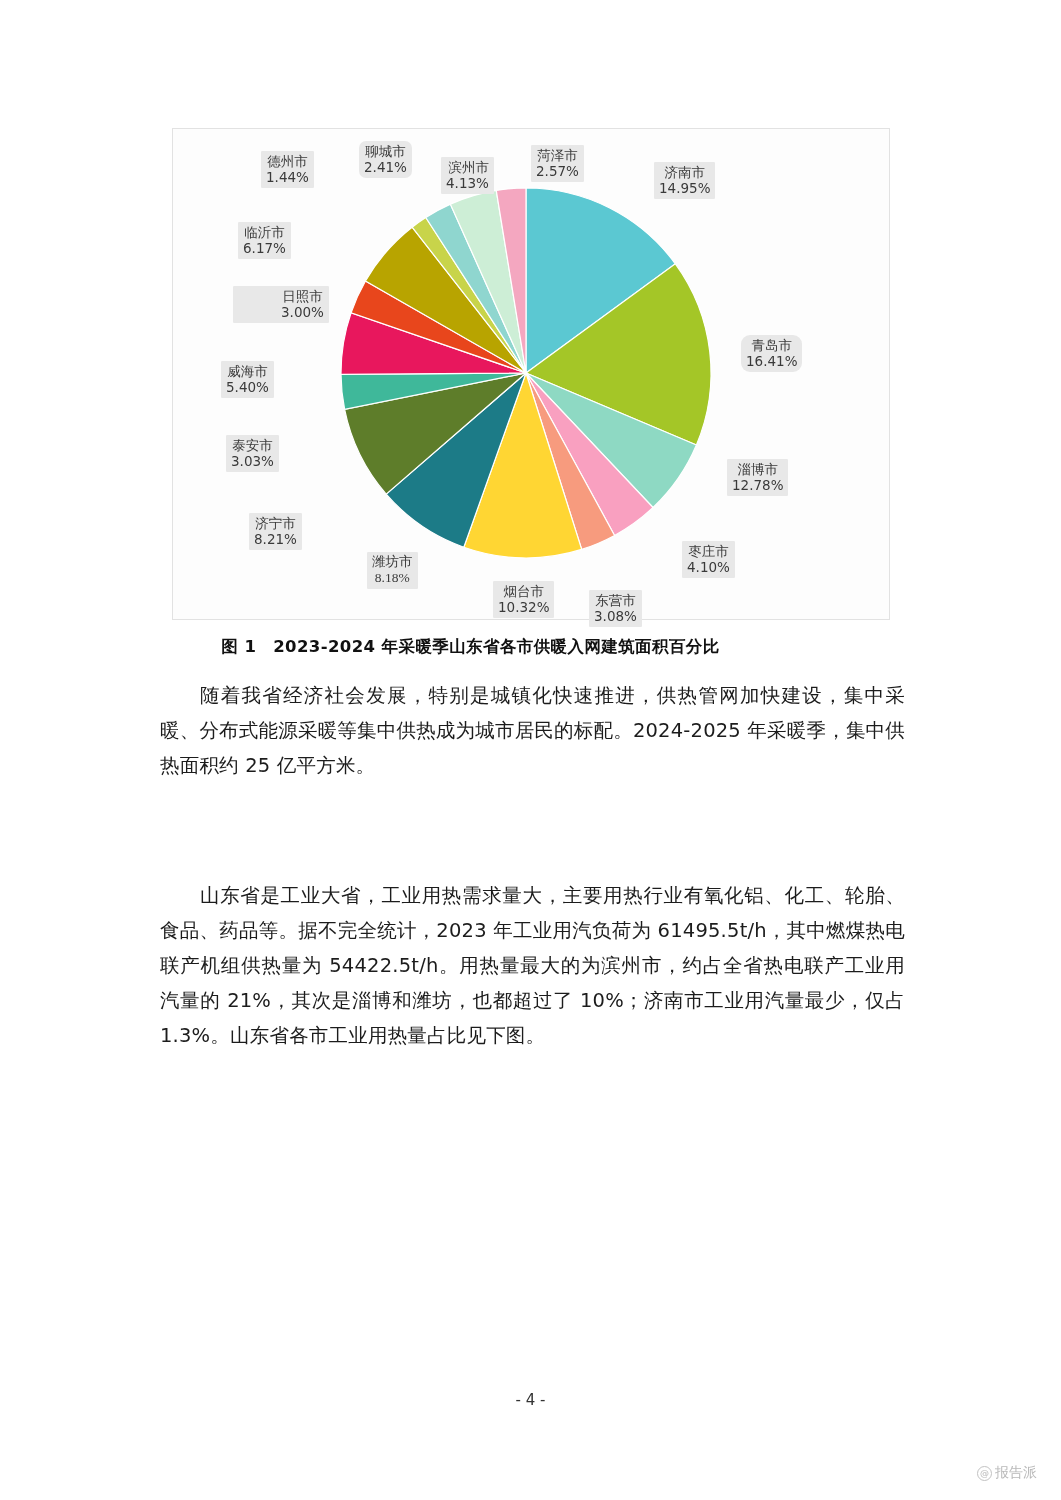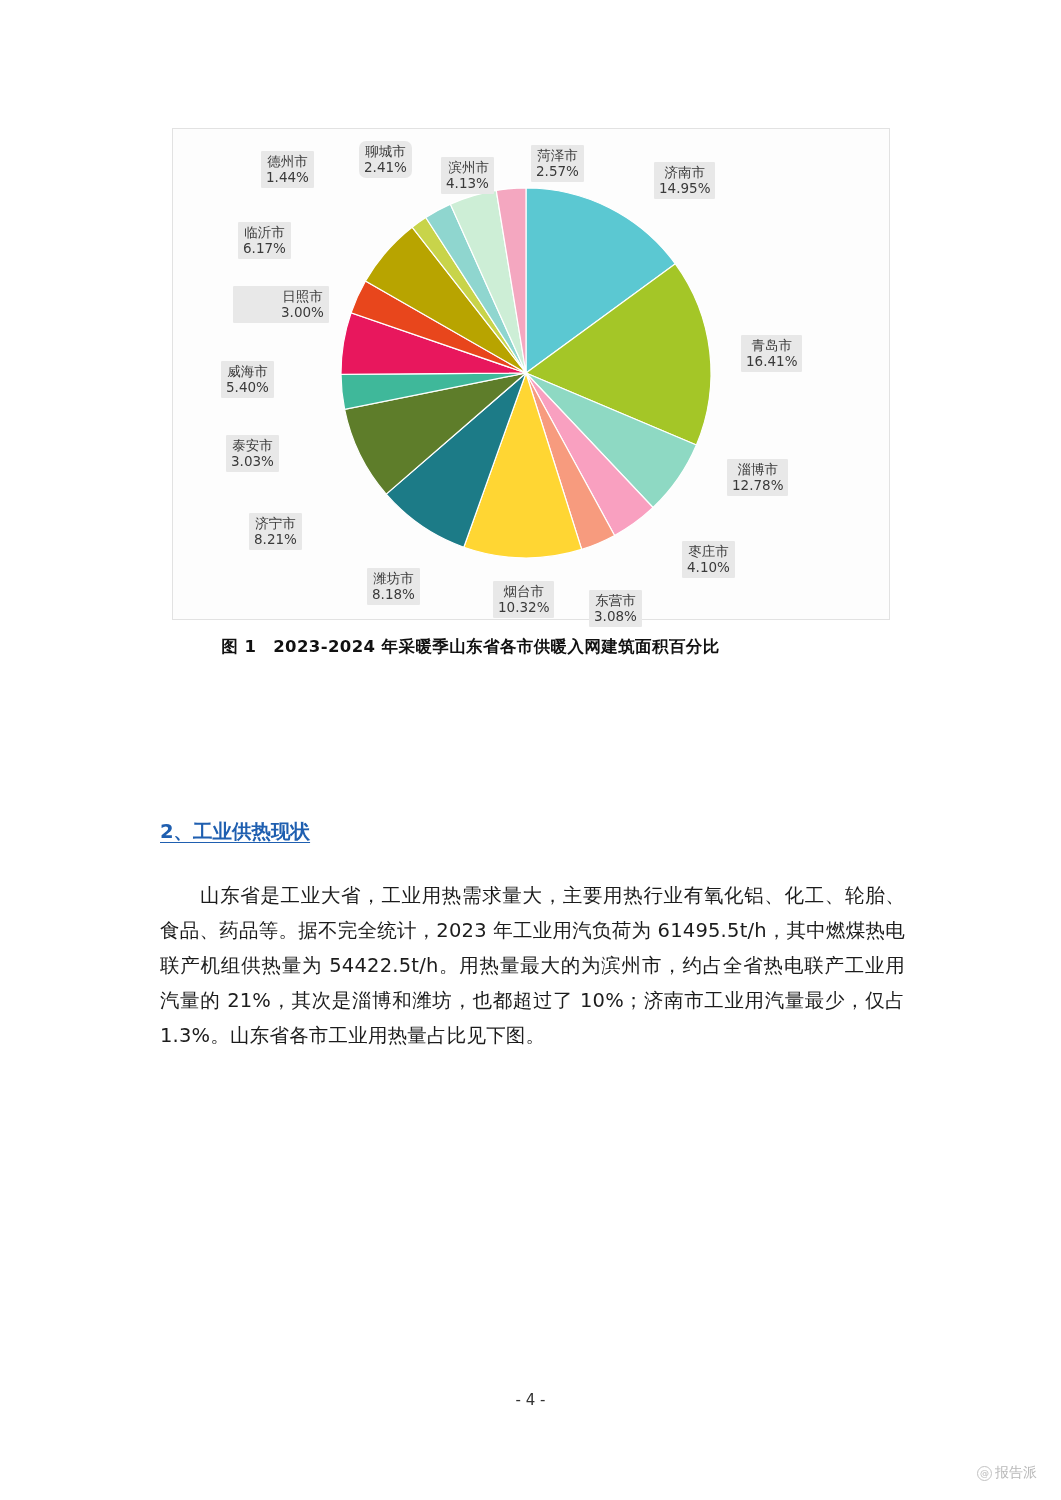--- a/index.html
+++ b/index.html
@@ -158,41 +158,41 @@
             <path d="M 353 244 L 252.79 88.49 A 185 185 0 0 1 277.39 75.16 Z" fill="#8fd6cf" stroke="#ffffff" stroke-width="1.2"></path>
             <path d="M 353 244 L 277.39 75.16 A 185 185 0 0 1 323.25 61.41 Z" fill="#cdeed6" stroke="#ffffff" stroke-width="1.2"></path>
             <path d="M 353 244 L 323.25 61.41 A 185 185 0 0 1 353.00 59.00 Z" fill="#f4a7c0" stroke="#ffffff" stroke-width="1.2"></path>
           </g>
       </svg>
 
       <div class="slice-label" style="left:481px; top:33px;">
         <span>济南市</span>
         <span>14.95%</span>
       </div>
-      <div class="slice-label" style="left:568px; top:206px;">
+      <div class="slice-label" style="left:568px; top:206px;border-radius:9px;">
         <span>青岛市</span>
         <span>16.41%</span>
       </div>
       <div class="slice-label" style="left:554px; top:330px;">
         <span>淄博市</span>
         <span>12.78%</span>
       </div>
       <div class="slice-label" style="left:509px; top:412px;">
         <span>枣庄市</span>
         <span>4.10%</span>
       </div>
       <div class="slice-label" style="left:416px; top:461px;">
         <span>东营市</span>
         <span>3.08%</span>
       </div>
       <div class="slice-label" style="left:320px; top:452px;">
         <span>烟台市</span>
         <span>10.32%</span>
       </div>
-      <div class="slice-label" style="left:194px; top:439px;">
+      <div class="slice-label" style="left:194px; top:423px;font-family:Liberation Serif, serif;">
         <span>潍坊市</span>
         <span>8.18%</span>
       </div>
       <div class="slice-label" style="left:76px; top:384px;">
         <span>济宁市</span>
         <span>8.21%</span>
       </div>
       <div class="slice-label" style="left:53px; top:306px;">
         <span>泰安市</span>
         <span>3.03%</span>
@@ -223,24 +223,22 @@
       </div>
       <div class="slice-label" style="left:358px; top:16px;">
         <span>菏泽市</span>
         <span>2.57%</span>
       </div>
     </div>
   </div>
 
   <div class="fig-caption">图 1　2023-2024 年采暖季山东省各市供暖入网建筑面积百分比</div>
 
-
-  <div class="heading">
-    <span class="underline">2、工业供热现状</span>
-  </div>
+  <div class="para indent" id="para1">随着我省经济社会发展，特别是城镇化快速推进，供热管网加快建设，集中采暖、分布式能源采暖等集中供热成为城市居民的标配。2024-2025 年采暖季，集中供热面积约 25 亿平方米。</div>
+
 
   <div class="para indent" id="para2">山东省是工业大省，工业用热需求量大，主要用热行业有氧化铝、化工、轮胎、食品、药品等。据不完全统计，2023 年工业用汽负荷为 61495.5t/h，其中燃煤热电联产机组供热量为 54422.5t/h。用热量最大的为滨州市，约占全省热电联产工业用汽量的 21%，其次是淄博和潍坊，也都超过了 10%；济南市工业用汽量最少，仅占 1.3%。山东省各市工业用热量占比见下图。</div>
 
   <div class="page-number">- 4 -</div>
 
   <div class="watermark">
     <span class="wm-circle">@</span><span>报告派</span>
   </div>
 </div>
 

